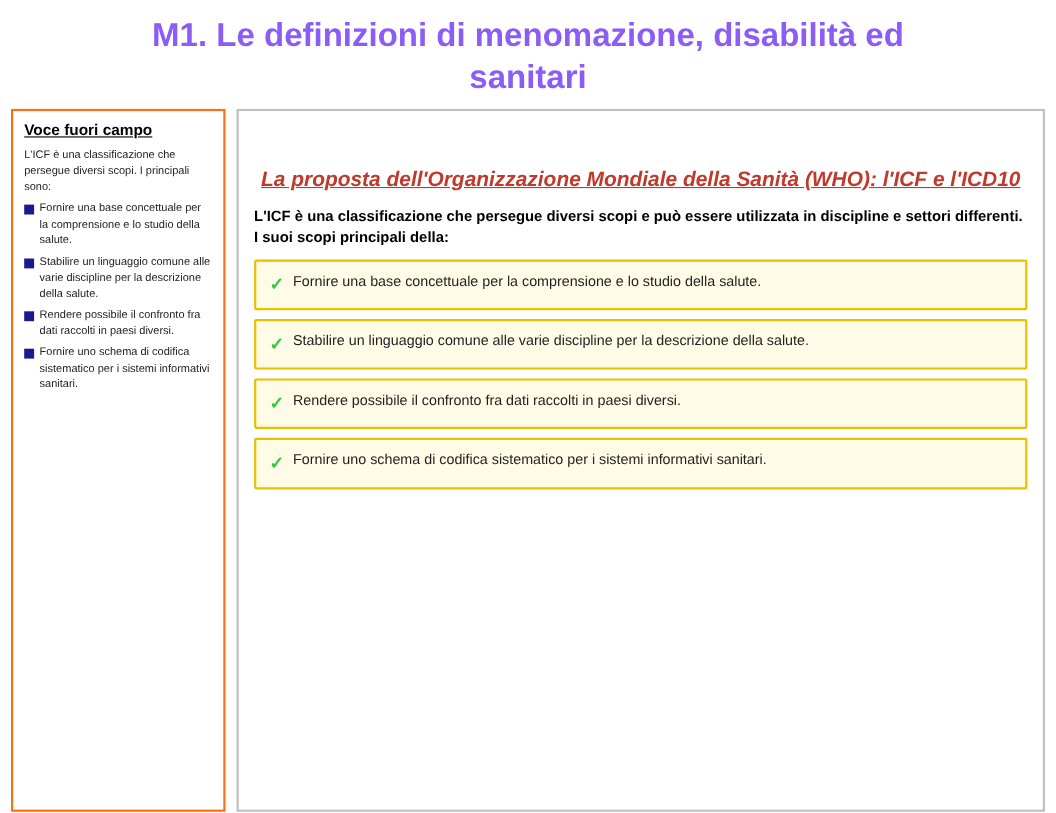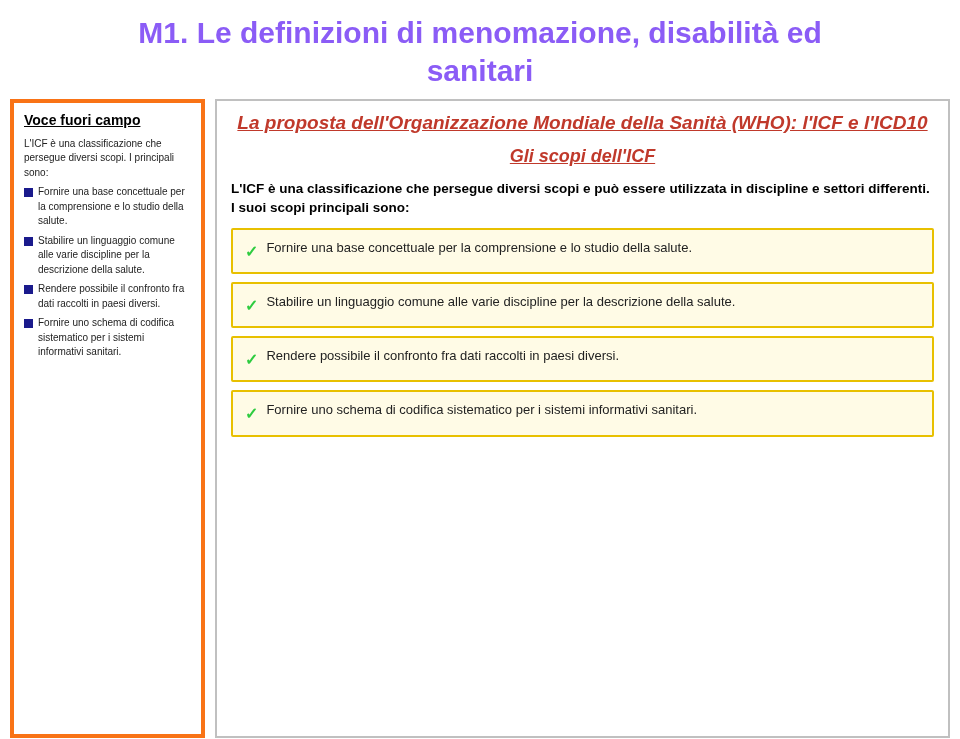--- a/index.html
+++ b/index.html
@@ -25,21 +25,21 @@
       flex-direction: row;
       padding: 0 10px 10px 10px;
       gap: 10px;
       height: calc(739px - 90px);
     }
 
     
     .sidebar {
       width: 195px;
       min-width: 195px;
-      border: 4px solid #f97316;
+      border: 2px solid #f97316;
       padding: 8px 10px;
       font-size: 13px;
       color: #1a1a1a;
       line-height: 1.4;
     }
 
     .sidebar-title {
       font-weight: bold;
       font-size: 14px;
       text-decoration: underline;
@@ -81,20 +81,21 @@
 
     .content-heading {
       text-align: center;
       color: #c0392b;
       font-size: 19px;
       font-weight: bold;
       font-style: italic;
       line-height: 1.3;
       text-decoration: underline;
       margin-bottom: 2px;
+      margin-top: 41px;
     }
 
     .content-subheading {
       text-align: center;
       color: #c0392b;
       font-size: 18px;
       font-weight: bold;
       font-style: italic;
       text-decoration: underline;
       margin-bottom: 4px;
@@ -156,25 +157,24 @@
       <span class="sidebar-text">Rendere possibile il confronto fra dati raccolti in paesi diversi.</span>
     </div>
     <div class="sidebar-item">
       <span class="sidebar-item-bullet"></span>
       <span class="sidebar-text">Fornire uno schema di codifica sistematico per i sistemi informativi sanitari.</span>
     </div>
   </div>
 
   <div class="content-area">
     <div class="content-heading">La proposta dell'Organizzazione Mondiale della Sanità (WHO): l'ICF e l'ICD10</div>
-    <div class="content-subheading">Gli scopi dell'ICF</div>
 
     <div class="content-intro">
       <span>L'ICF è una classificazione che persegue diversi scopi e può essere utilizzata in discipline e settori differenti.</span>
-      <span>I suoi scopi principali sono:</span>
+      <span>I suoi scopi principali della:</span>
     </div>
 
     <div class="check-item">
       <span class="check-icon">✓</span>
       <span>Fornire una base concettuale per la comprensione e lo studio della salute.</span>
     </div>
 
     <div class="check-item">
       <span class="check-icon">✓</span>
       <span>Stabilire un linguaggio comune alle varie discipline per la descrizione della salute.</span>

